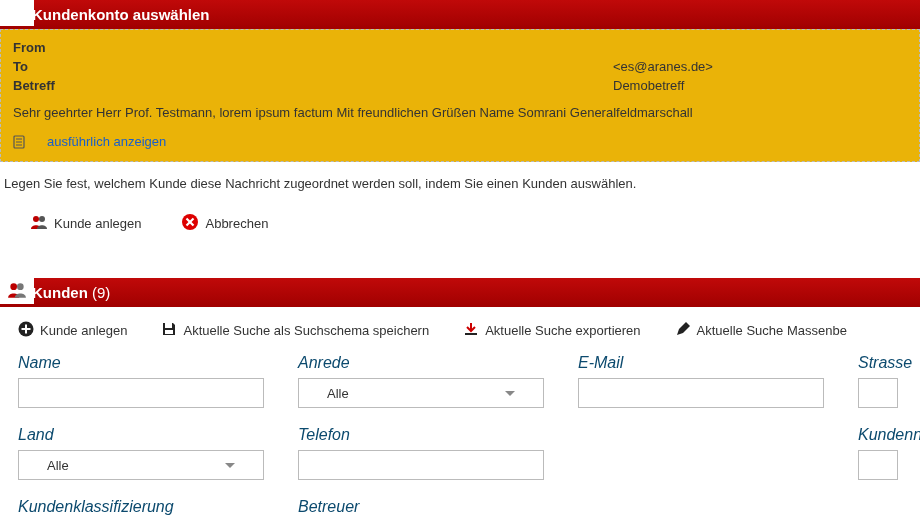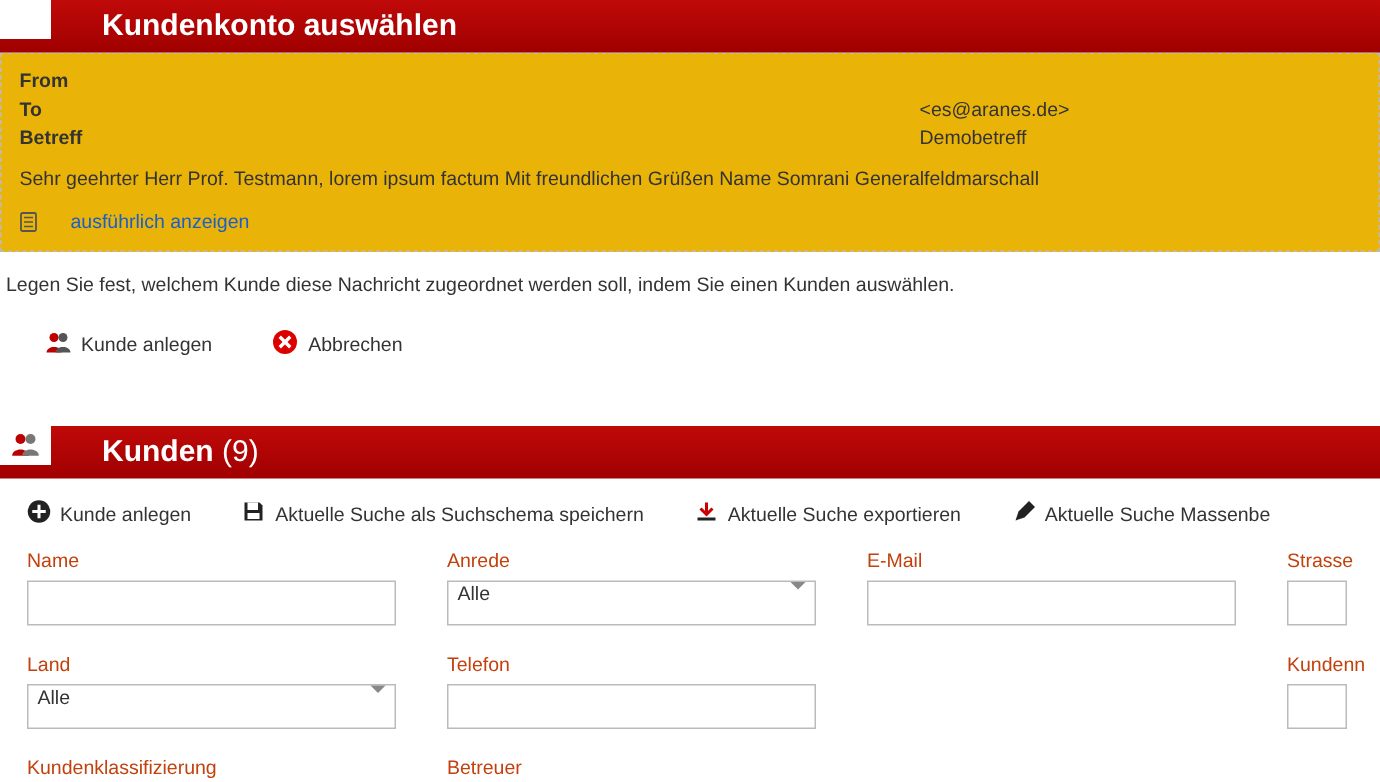--- a/index.html
+++ b/index.html
@@ -8,22 +8,22 @@
     font-size: 13px;
     color: #333;
     background: #fff;
     width: 920px;
     overflow: hidden;
   }
   .header-bar {
     background: linear-gradient(#c00909, #a00000);
     color: #fff;
     font-weight: bold;
-    font-size: 20px;
-    padding: 6px 10px 6px 68px;
+    font-size: 15px;
+    padding: 6px 10px 6px 32px;
     position: relative;
   }
   .header-bar.customers {
     margin-top: 22px;
   }
   .header-bar .count {
     font-weight: normal;
   }
   .header-icon-slot {
     position: absolute;
@@ -123,38 +123,39 @@
     display: flex;
     flex-direction: column;
     gap: 18px;
   }
   .field {
     display: flex;
     flex-direction: column;
     gap: 6px;
   }
   .field label {
-    font-size: 13px;
-    color: #c2410c;
+    font-size: 16px;
+    color: #0c4a6e;
+    font-style: italic;
   }
   .field input[type="text"] {
     height: 30px;
     border: 1px solid #bbb;
     padding: 0 8px;
     font-size: 13px;
     background: #fff;
   }
   .field .select {
     height: 30px;
     border: 1px solid #bbb;
     background: #fff;
     display: flex;
-    align-items: flex-start;
+    align-items: center;
     justify-content: space-between;
-    padding: 0 6px;
+    padding: 0 28px;
     font-size: 13px;
     cursor: pointer;
   }
   .field .select .caret {
     width: 0; height: 0;
     border-left: 5px solid transparent;
     border-right: 5px solid transparent;
     border-top: 5px solid #888;
   }
   .w246 { width: 246px; }

